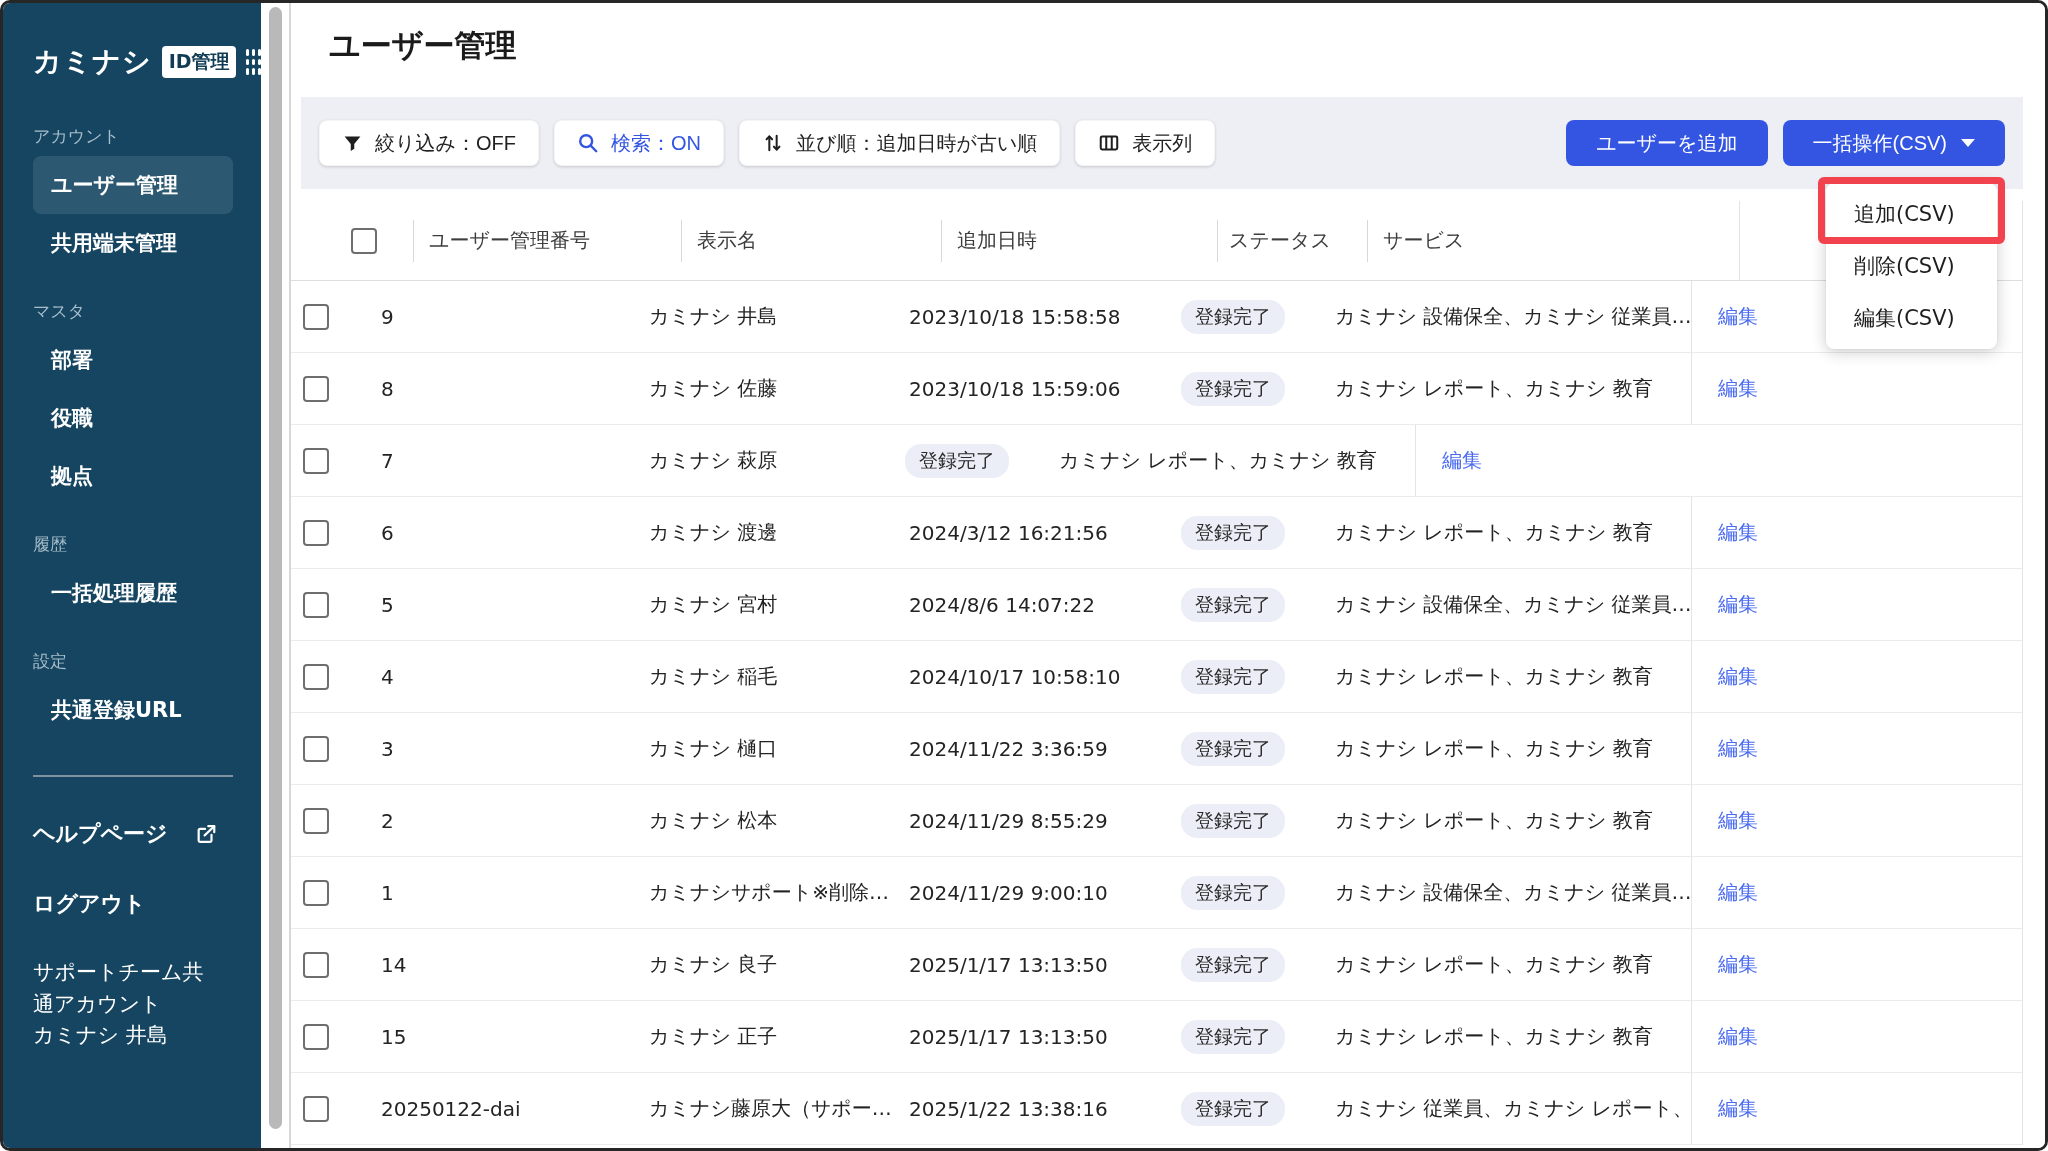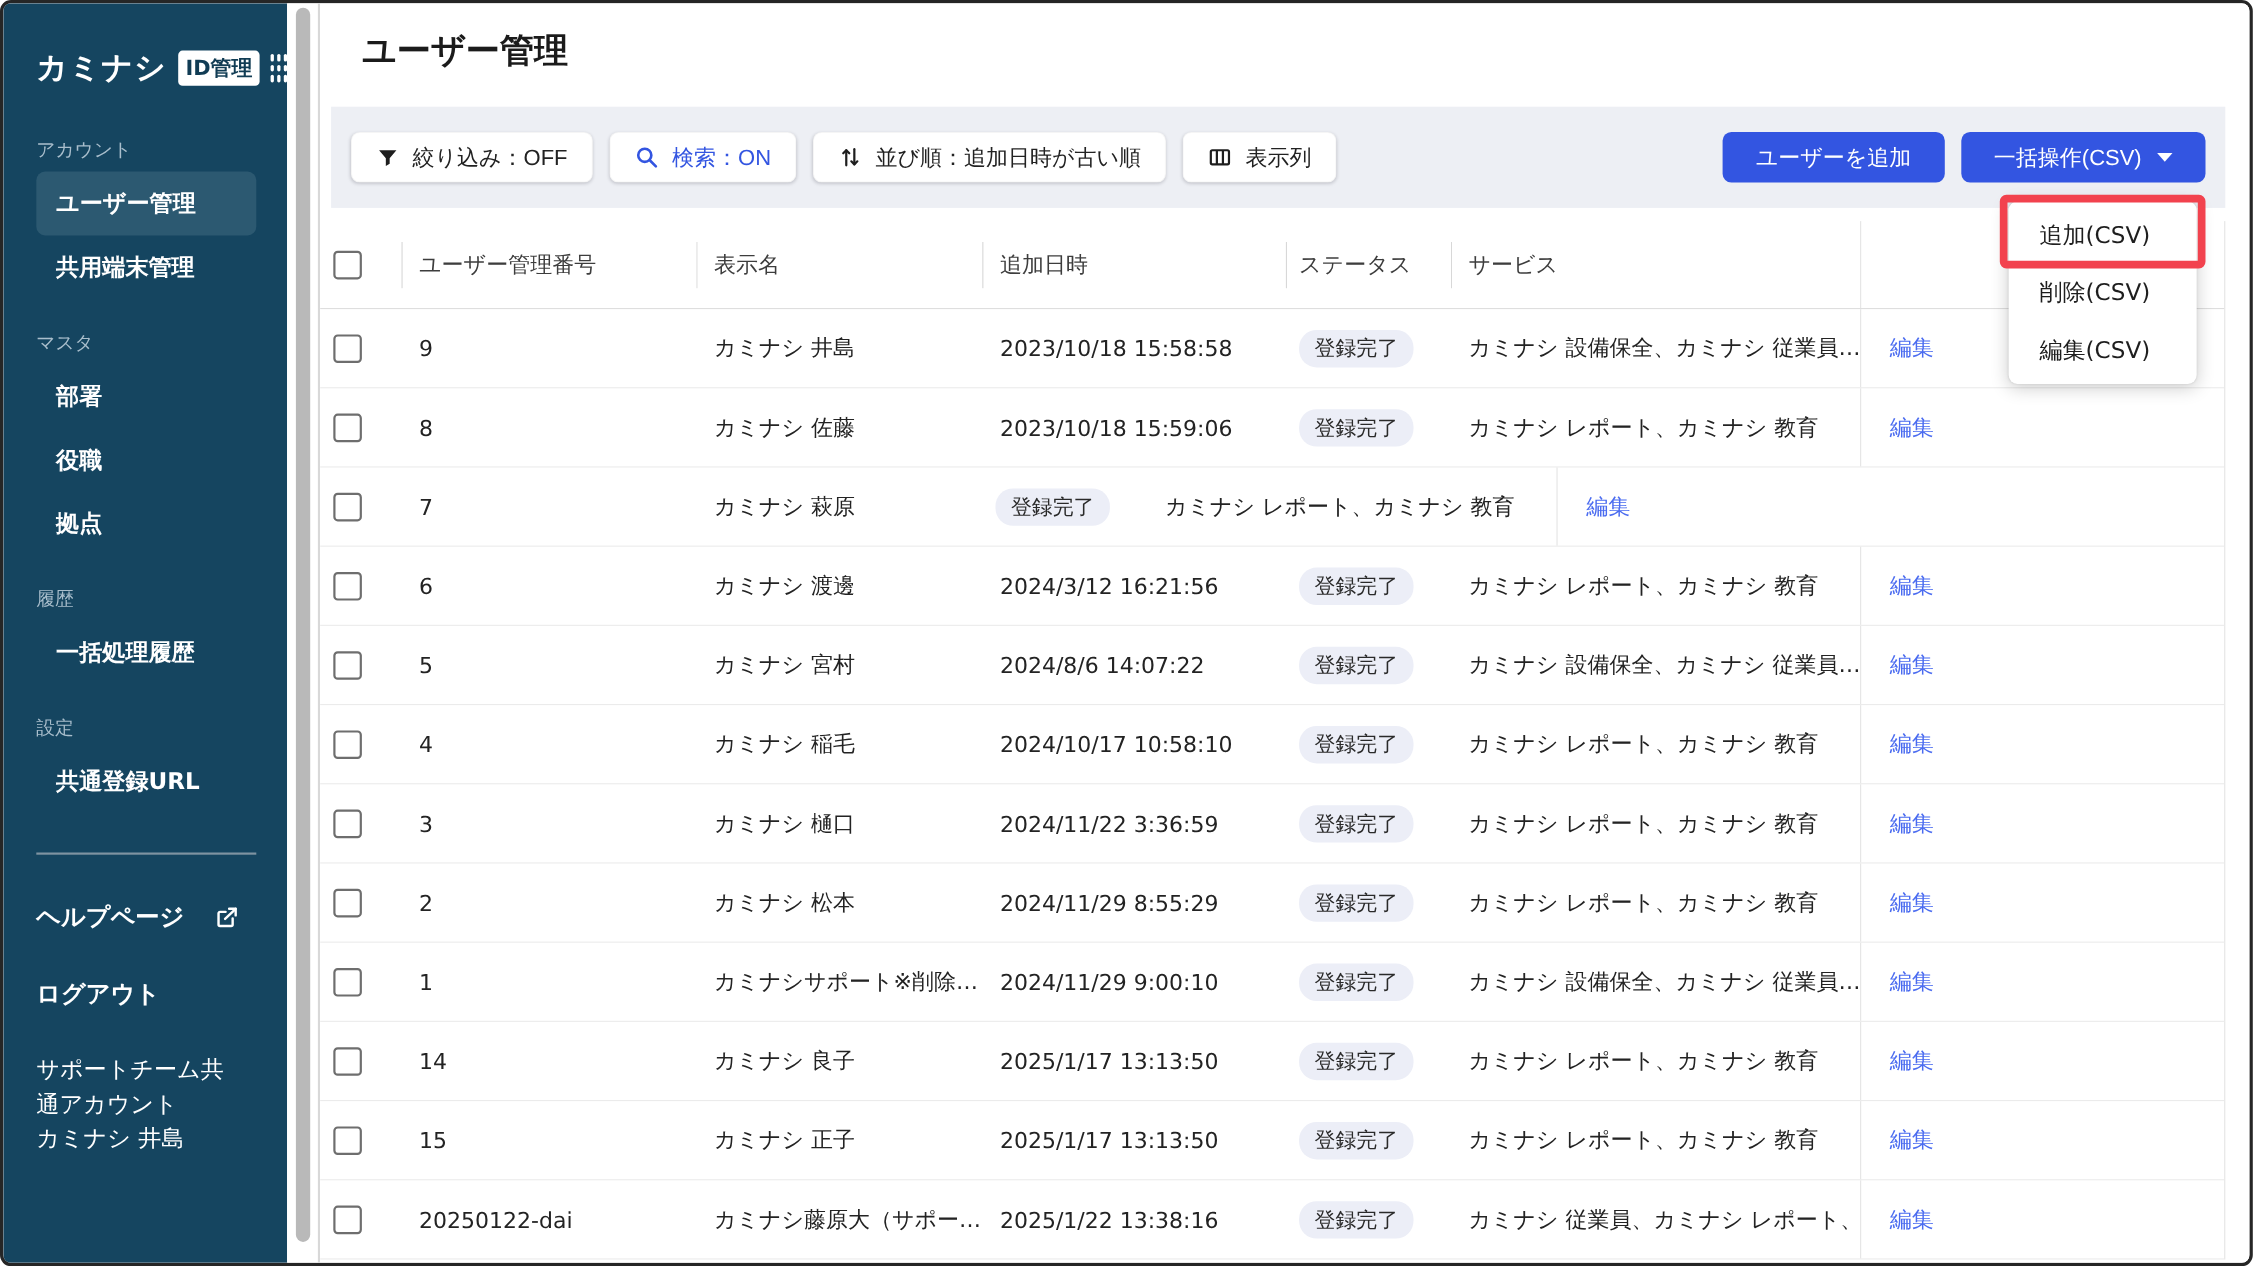--- a/index.html
+++ b/index.html
@@ -62,21 +62,21 @@
   .btn-white.blue{color:var(--blue);}
   .btn-primary{
     background:var(--blue);color:#fff;height:46px;border-radius:8px;padding:0 30px;
     font-size:20px;font-weight:500;display:inline-flex;align-items:center;gap:14px;
     border:none;cursor:pointer;white-space:nowrap;
   }
   .push-right{margin-left:auto;}
   .caret{width:0;height:0;border-left:7px solid transparent;border-right:7px solid transparent;border-top:8px solid #fff;}
   
   .table{margin:12px 22px 0 0;border-right:1px solid #E4E4E4;}
-  .header-row{display:flex;height:80px;align-items:center;border-bottom:1px solid #DEDEDE;font-size:20px;color:#3D3D3D;font-weight:500;}
+  .header-row{display:flex;height:80px;align-items:center;border-bottom:1px solid #DEDEDE;font-size:20px;color:#3D3D3D;font-weight:500;padding-left:48px;}
   .row{display:flex;height:72px;align-items:center;border-bottom:1px solid #EBEBEB;font-size:20px;color:#232323;}
   .col-check{width:74px;padding-left:12px;flex-shrink:0;align-self:stretch;display:flex;align-items:center;}
   .col-id{width:268px;flex-shrink:0;padding-left:16px;position:relative;align-self:stretch;display:flex;align-items:center;}
   .col-name{width:260px;flex-shrink:0;padding-left:16px;position:relative;align-self:stretch;display:flex;align-items:center;overflow:hidden;white-space:nowrap;}
   .col-date{width:276px;flex-shrink:0;padding-left:16px;position:relative;align-self:stretch;display:flex;align-items:center;}
   .col-status{width:150px;flex-shrink:0;padding-left:12px;position:relative;align-self:stretch;display:flex;align-items:center;}
   .col-service{width:372px;flex-shrink:0;padding-left:16px;position:relative;align-self:stretch;display:flex;align-items:center;overflow:hidden;white-space:nowrap;}
   .col-edit{flex:1;align-self:stretch;display:flex;align-items:center;padding-left:26px;border-left:1px solid #E4E4E4;}
   .header-row .hsep::before{
     content:"";position:absolute;left:0;top:50%;transform:translateY(-50%);

